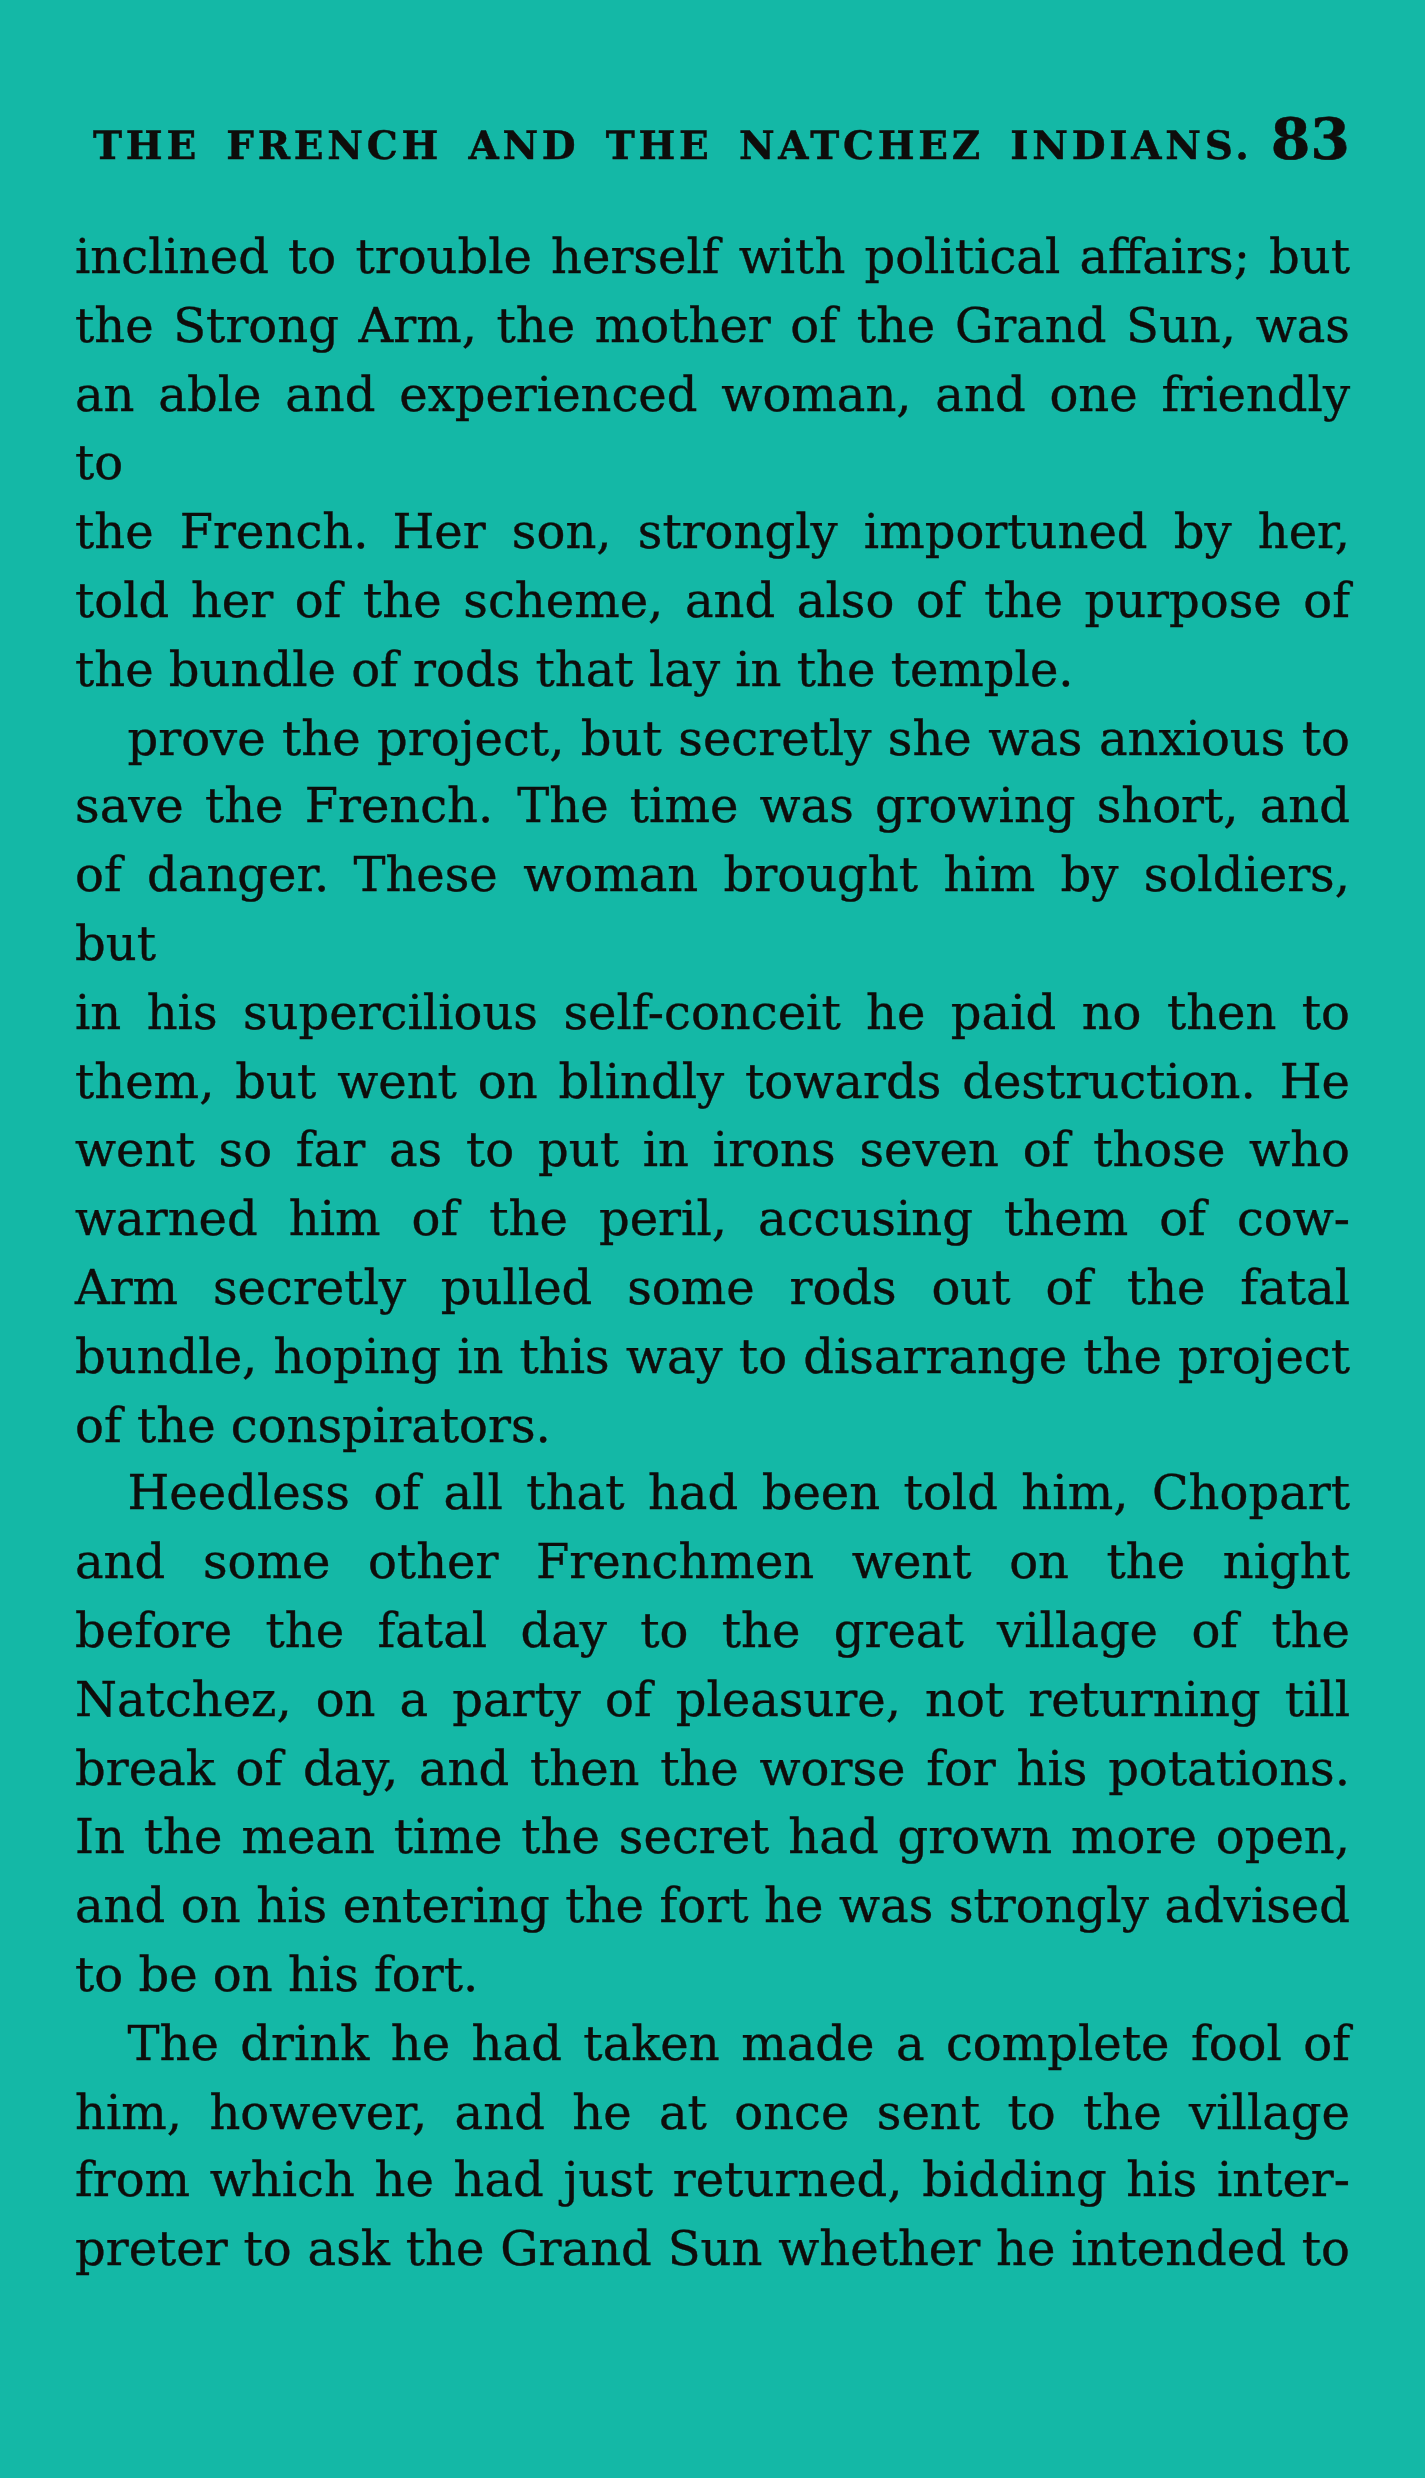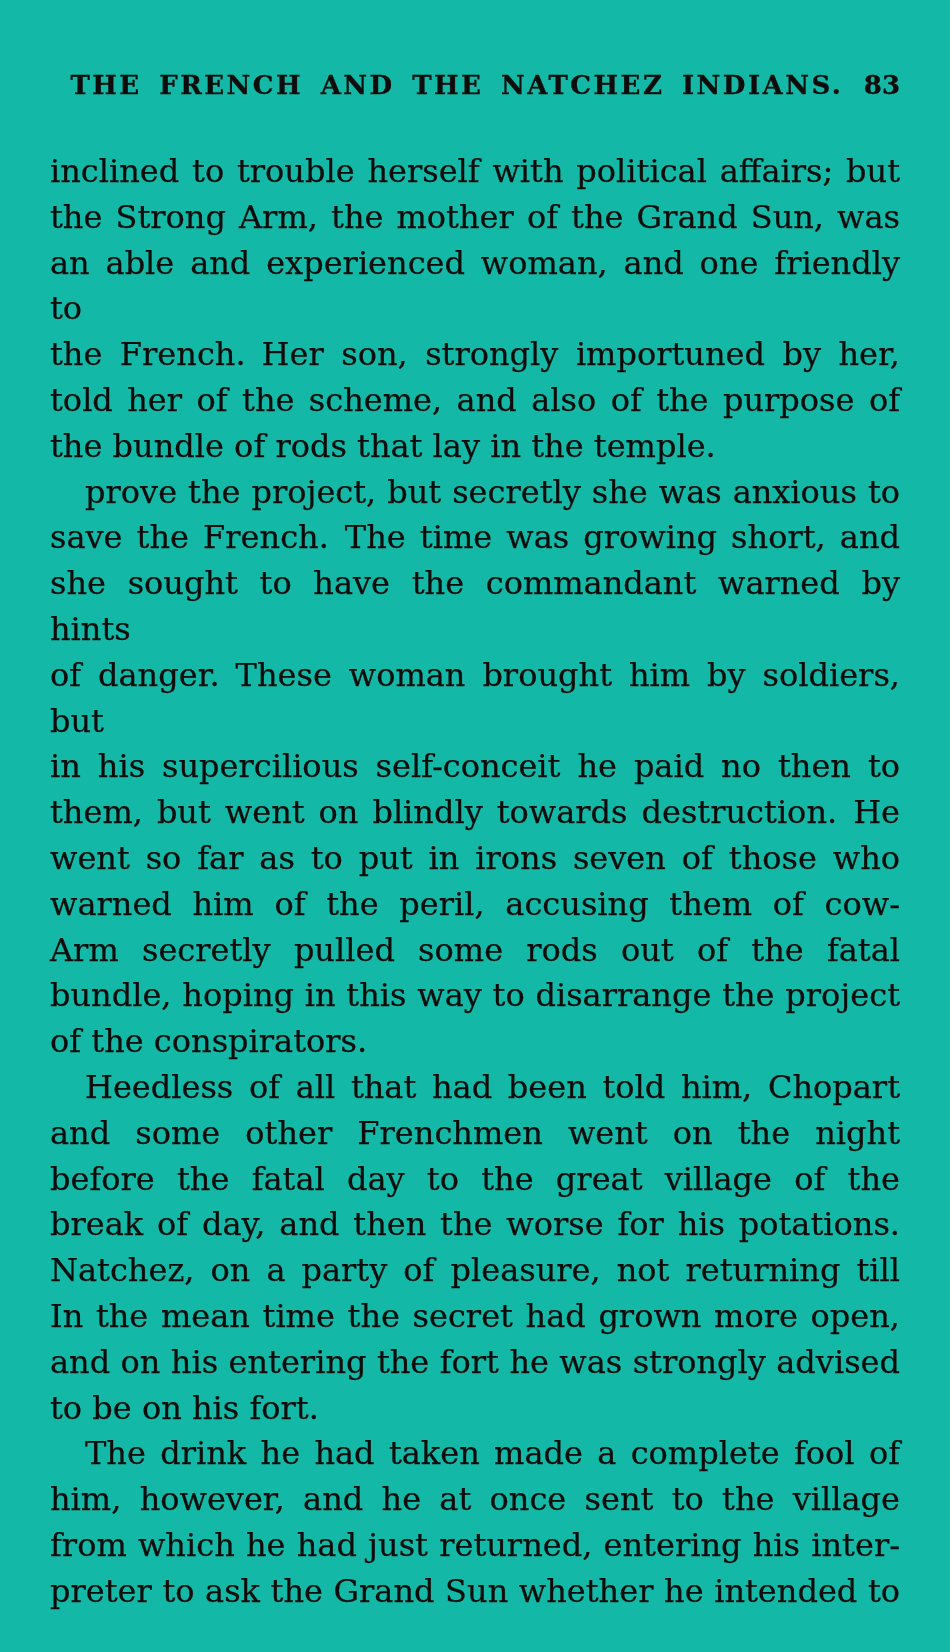--- a/index.html
+++ b/index.html
@@ -27,21 +27,21 @@
   .hdr-spacer { flex: 1; }
   .header-title {
     font-size: 26px;
     font-weight: bold;
     letter-spacing: 2.5px;
     word-spacing: 6px;
     white-space: nowrap;
     -webkit-text-stroke: 0.3px currentColor;
   }
   .header-folio {
-    font-size: 26px;
+    font-size: 38px;
     font-weight: bold;
     -webkit-text-stroke: 0.3px currentColor;
   }
   .body-text {
     position: absolute;
     top: 149px;
     left: 50px;
     width: 850px;
     font-size: 32px;
     line-height: 45.8px;
@@ -76,40 +76,39 @@
         <div class="line">inclined to trouble herself with political affairs; but</div>
         <div class="line">the Strong Arm, the mother of the Grand Sun, was</div>
         <div class="line">an able and experienced woman, and one friendly to</div>
         <div class="line">the French. Her son, strongly importuned by her,</div>
         <div class="line">told her of the scheme, and also of the purpose of</div>
         <div class="line flush">the bundle of rods that lay in the temple.</div>
       </div>
       <div class="para indent">
         <div class="line">prove the project, but secretly she was anxious to</div>
         <div class="line">save the French. The time was growing short, and</div>
-        <div class="line">she sought to have the commandant warned by hints</div>
         <div class="line">of danger. These woman brought him by soldiers, but</div>
         <div class="line">in his supercilious self-conceit he paid no then to</div>
         <div class="line">them, but went on blindly towards destruction. He</div>
         <div class="line">went so far as to put in irons seven of those who</div>
         <div class="line">warned him of the peril, accusing them of cow-</div>
         <div class="line">Arm secretly pulled some rods out of the fatal</div>
         <div class="line">bundle, hoping in this way to disarrange the project</div>
         <div class="line flush">of the conspirators.</div>
       </div>
       <div class="para indent">
         <div class="line">Heedless of all that had been told him, Chopart</div>
         <div class="line">and some other Frenchmen went on the night</div>
         <div class="line">before the fatal day to the great village of the</div>
+        <div class="line">Natchez, on a party of pleasure, not returning till</div>
         <div class="line">break of day, and then the worse for his potations.</div>
-        <div class="line">Natchez, on a party of pleasure, not returning till</div>
         <div class="line">In the mean time the secret had grown more open,</div>
         <div class="line">and on his entering the fort he was strongly advised</div>
         <div class="line flush">to be on his fort.</div>
       </div>
       <div class="para indent">
         <div class="line">The drink he had taken made a complete fool of</div>
         <div class="line">him, however, and he at once sent to the village</div>
-        <div class="line">from which he had just returned, entering his inter-</div>
+        <div class="line">from which he had just returned, bidding his inter-</div>
         <div class="line">preter to ask the Grand Sun whether he intended to</div>
       </div>
     </div>
 </div>
 
 </body></html>

